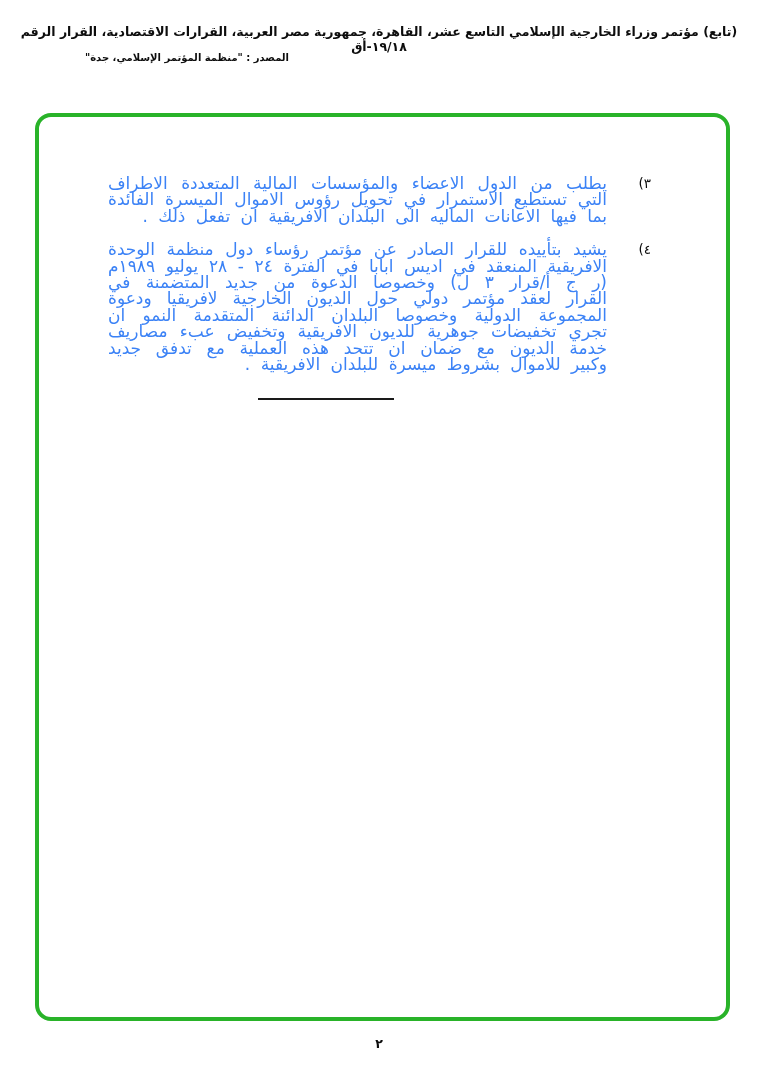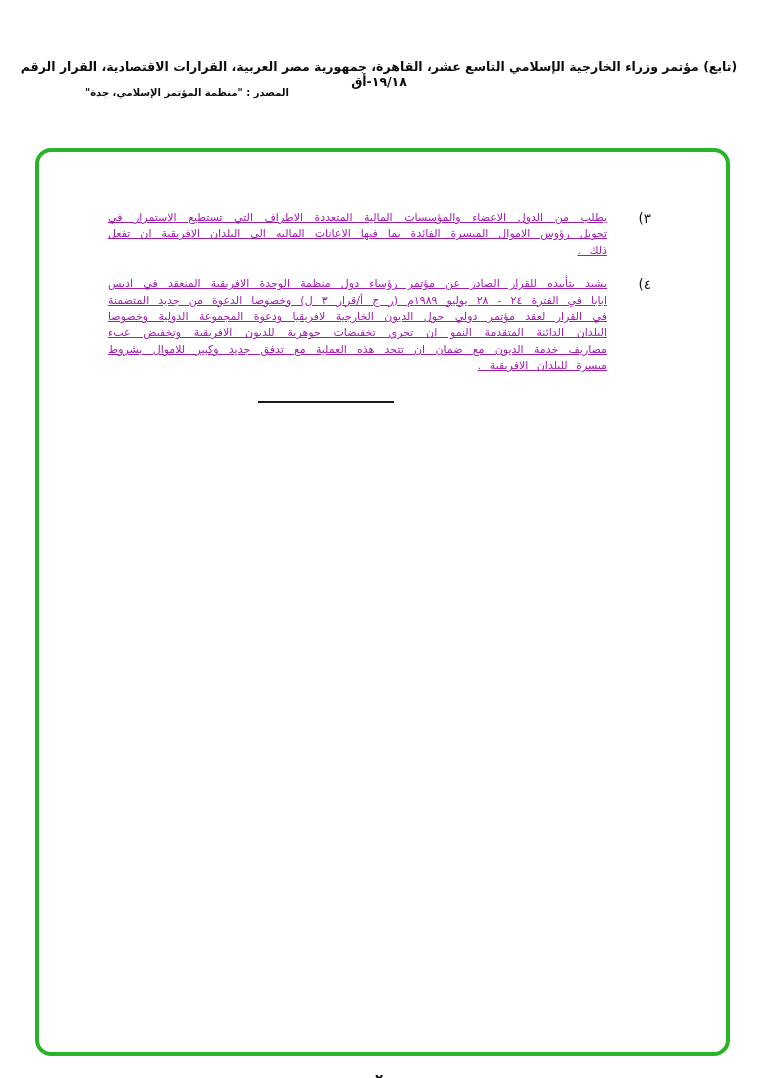--- a/index.html
+++ b/index.html
@@ -4,21 +4,21 @@
 <style>
   * { margin: 0; padding: 0; box-sizing: border-box; }
   html, body { background: #ffffff; }
   body {
     width: 758px; height: 1078px;
     position: relative;
     font-family: "DejaVu Sans", sans-serif;
     color: #111;
     overflow: hidden;
   }
-  .page { position: absolute; inset: 0; background: #fff; margin-top: 35px; }
+  .page { position: absolute; inset: 0; background: #fff; }
 
   .header-title {
     position: absolute;
     top: 24px; left: 20px; right: 20px;
     text-align: center;
     direction: rtl;
     font-size: 12.5px;
     font-weight: bold;
     color: #0d0d0d;
     letter-spacing: 0.2px;
@@ -50,28 +50,27 @@
   .item { display: flex; gap: 14px; margin-bottom: 17px; }
   .item-number {
     flex: 0 0 30px;
     font-size: 13.5px;
     line-height: 17px;
     text-align: right;
     color: #0a0a0a;
   }
   .item-text {
     flex: 1;
-    font-size: 11px;
+    font-size: 17px;
     line-height: 16.4px;
     text-align: justify;
     text-align-last: right;
     word-spacing: 5px;
     letter-spacing: 0.3px;
-    color: #a21caf;
-    text-decoration: underline;
+    color: #3b82f6;
   }
 
   .separator {
     width: 136px;
     height: 2px;
     background: #1a1a1a;
     margin-top: 26px;
     margin-right: 257px;
   }
 

